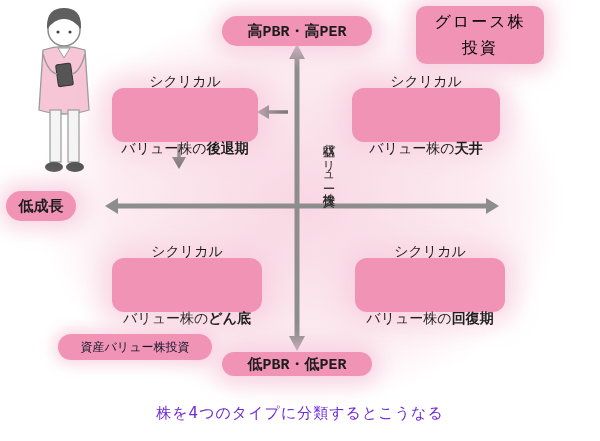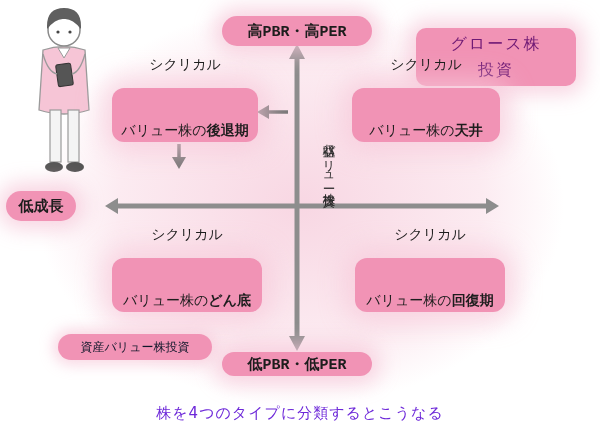--- a/index.html
+++ b/index.html
@@ -14,31 +14,31 @@
   }
   .pill{
     position:absolute;background:#f193b5;border-radius:16px;
     display:flex;align-items:center;justify-content:center;
     font-weight:bold;font-size:15px;color:#1d1d1d;
     box-shadow:0 0 20px 8px rgba(246,199,216,.75);
     font-family:Liberation Mono, monospace;
   }
   .qbox{
     position:absolute;background:#f193b5;border-radius:12px;
-    display:flex;flex-direction:column;align-items:center;justify-content:flex-end;
+    display:flex;flex-direction:column;align-items:center;justify-content:center;
     font-size:14px;line-height:1.55;color:#1d1d1d;text-align:center;
     box-shadow:0 0 26px 10px rgba(246,199,216,.7);
     gap:45px;
   }
   .qbox .b{font-weight:bold;}
   .growth-box{
-    position:absolute;left:416px;top:28px;width:160px;height:58px;
+    position:absolute;left:416px;top:6px;width:128px;height:58px;
     background:#f193b5;border-radius:10px;
     display:flex;flex-direction:column;align-items:center;justify-content:center;
-    font-size:16px;letter-spacing:2px;color:#701a75;line-height:1.6;
+    font-size:16px;letter-spacing:2px;color:#000000;line-height:1.6;
     box-shadow:0 0 20px 8px rgba(246,199,216,.75);
   }
   .vlabel{
     position:absolute;left:320px;top:134px;height:130px;
     writing-mode:vertical-rl;text-orientation:upright;
     font-size:12.5px;letter-spacing:1px;color:#2a2a2a;
   }
   .asset-pill{
     position:absolute;left:58px;top:334px;width:154px;height:26px;
     background:#f193b5;border-radius:13px;

